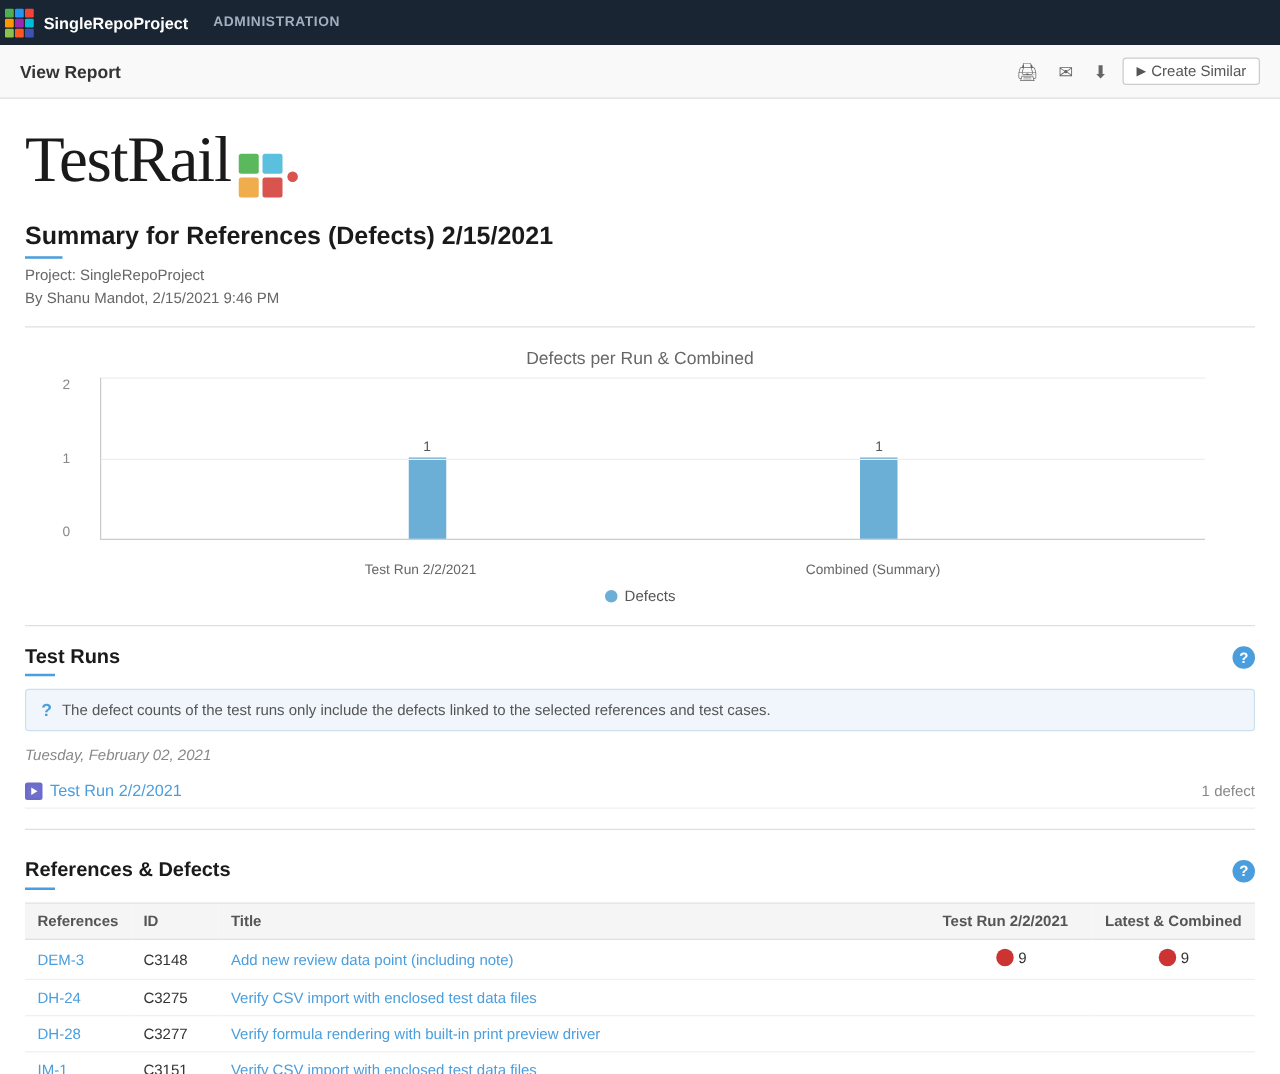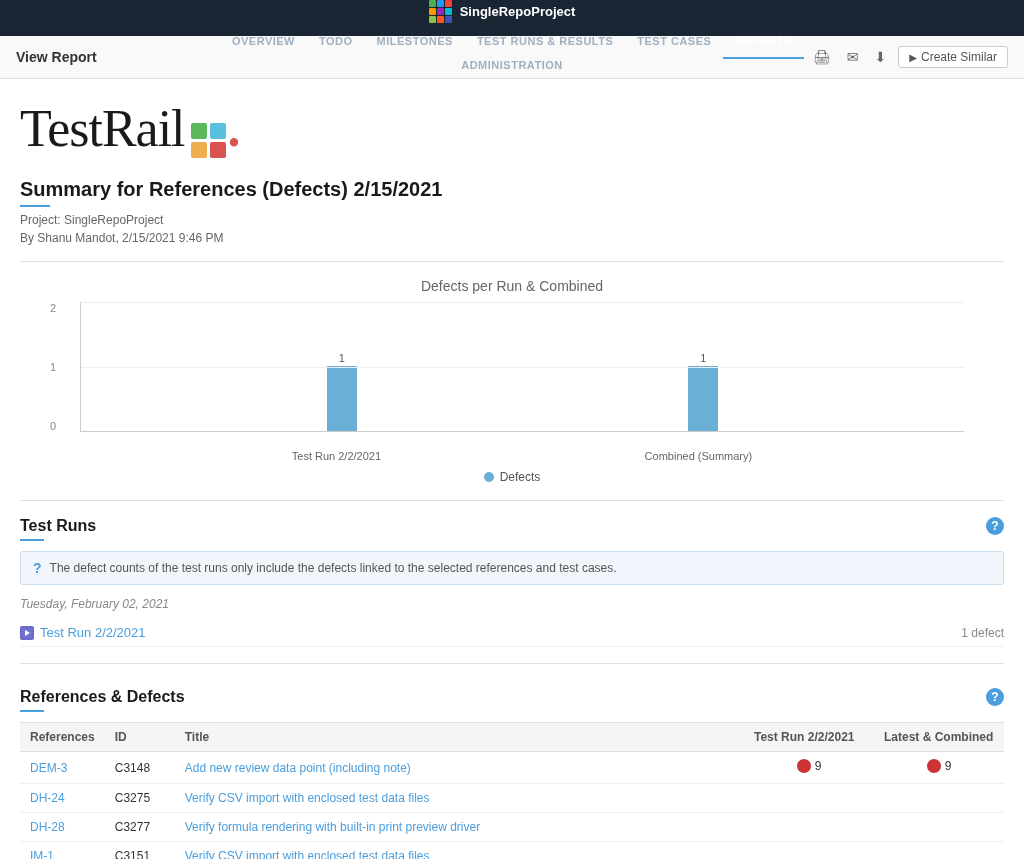--- a/index.html
+++ b/index.html
@@ -3,23 +3,22 @@
   <meta charset="utf-8">
   <style>
     * { margin: 0; padding: 0; box-sizing: border-box; }
     body { font-family: -apple-system, BlinkMacSystemFont, 'Segoe UI', Arial, sans-serif; font-size: 13px; color: #333; background: #fff; }
 
     
     .top-bar {
       background: #1a2533;
       display: flex;
       align-items: center;
-      padding: 0 28px;
+      padding: 0 4px;
       height: 36px;
-      flex-direction: column;
     }
     .top-bar .logo-area {
       display: flex;
       align-items: center;
       gap: 8px;
       margin-right: 20px;
     }
     .logo-grid {
       display: grid;
       grid-template-columns: repeat(3, 7px);
@@ -345,28 +344,20 @@
       <span style="background:#F44336"></span>
       <span style="background:#FF9800"></span>
       <span style="background:#9C27B0"></span>
       <span style="background:#00BCD4"></span>
       <span style="background:#8BC34A"></span>
       <span style="background:#FF5722"></span>
       <span style="background:#3F51B5"></span>
     </div>
     <span class="app-name">SingleRepoProject</span>
   </div>
-  <nav class="nav-links">
-    <a class="nav-link" href="#">OVERVIEW</a>
-    <a class="nav-link" href="#">TODO</a>
-    <a class="nav-link" href="#">MILESTONES</a>
-    <a class="nav-link" href="#">TEST RUNS &amp; RESULTS</a>
-    <a class="nav-link" href="#">TEST CASES</a>
-    <a class="nav-link active" href="#">REPORTS</a>
-  </nav>
   <span class="nav-right">ADMINISTRATION</span>
 </div>
 
 <div class="page-header">
   <span class="page-title">View Report</span>
   <div class="page-actions">
     <button class="icon-btn" title="Print">🖨</button>
     <button class="icon-btn" title="Email">✉</button>
     <button class="icon-btn" title="Download">⬇</button>
     <button class="create-similar-btn">

